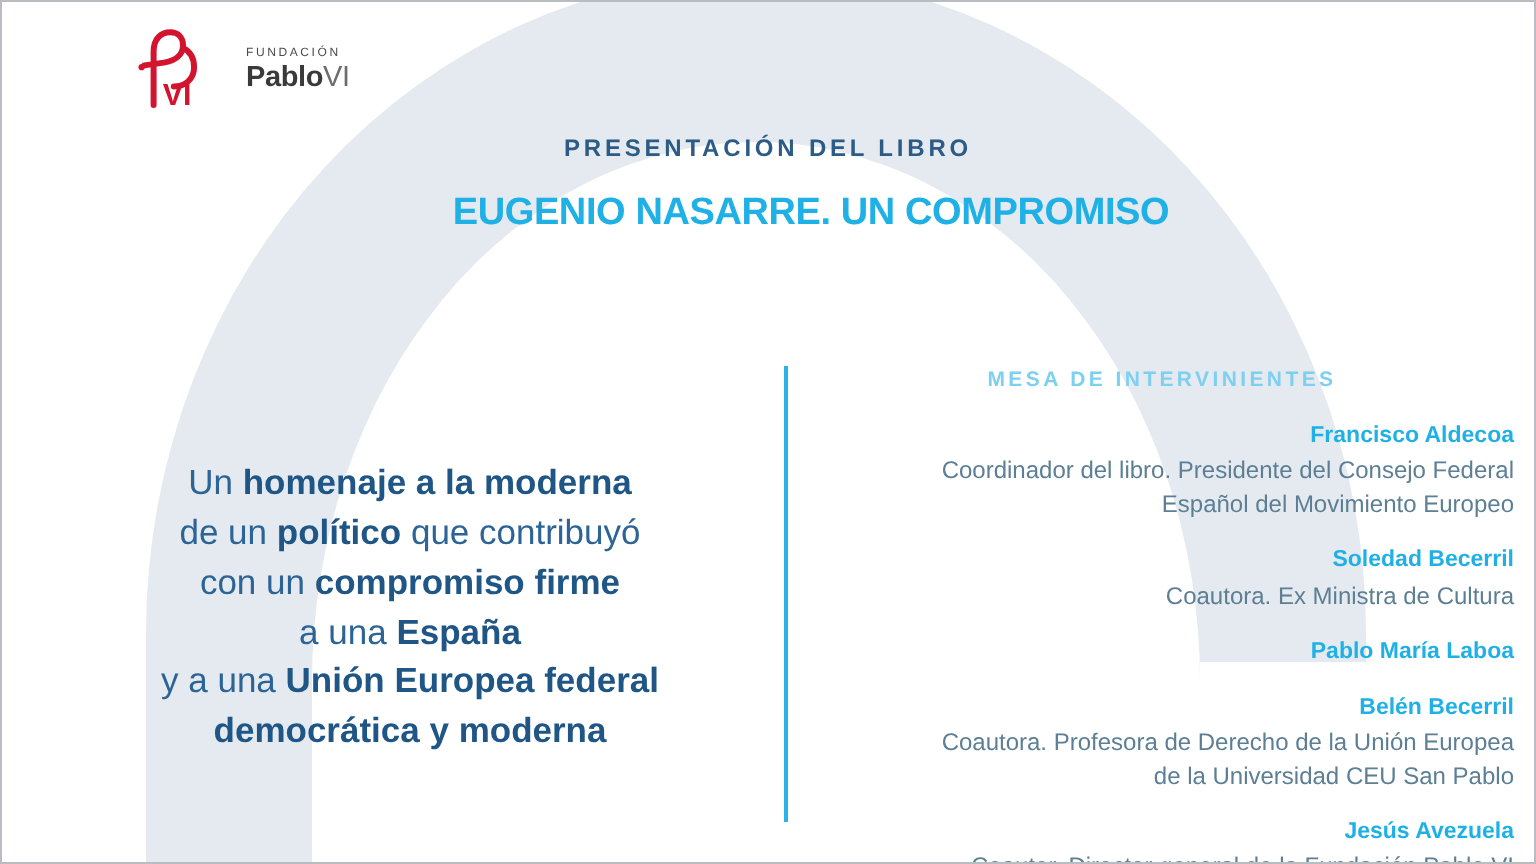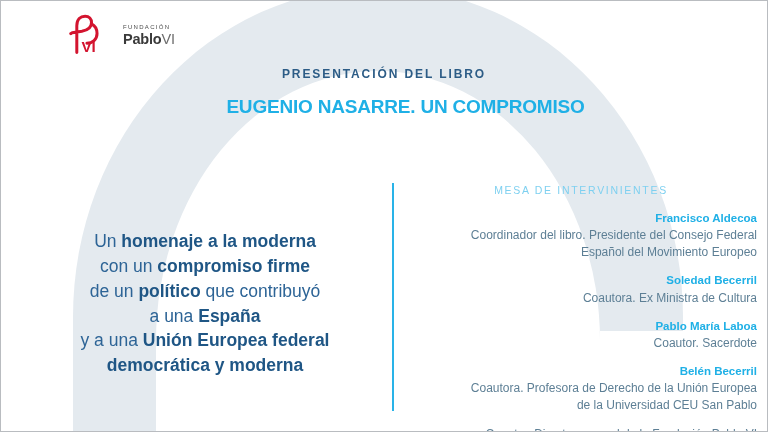--- a/index.html
+++ b/index.html
@@ -142,21 +142,21 @@
     position: absolute;
     left: 404px;
     top: 183px;
     width: 352px;
     text-align: center;
   }
   .panel-head {
     font-size: 10.5px;
     letter-spacing: 1.7px;
     color: #7ed0f0;
-    font-weight: 400;
+    font-weight: 700;
     margin-bottom: 14px;
   }
   .speaker { margin-bottom: 12px; text-align: right; }
   .speaker:last-child { margin-bottom: 0; }
   .speaker-name {
     font-size: 11.5px;
     font-weight: 700;
     color: #1fb0e6;
     line-height: 1.4;
   }
@@ -198,22 +198,22 @@
   <div class="eyebrow">PRESENTACIÓN DEL LIBRO</div>
 
   <div class="title">
     <div>EUGENIO NASARRE. UN COMPROMISO</div>
   </div>
 
   <div class="divider"></div>
 
   <div class="pitch">
     <div><span>Un </span><b>homenaje a la moderna</b><span></span></div>
+    <div><span>de un </span><b>político</b><span> que contribuyó</span></div>
     <div><span>con un </span><b>compromiso firme</b><span></span></div>
-    <div><span>de un </span><b>político</b><span> que contribuyó</span></div>
     <div><span>a una </span><b>España</b><span></span></div>
     <div><span>y a una </span><b>Unión Europea federal</b><span></span></div>
     <div><span></span><b>democrática y moderna</b><span></span></div>
   </div>
 
   <div class="panel">
     <div class="panel-head">MESA DE INTERVINIENTES</div>
 
     <div class="speaker">
       <div class="speaker-name">Francisco Aldecoa</div>
@@ -221,27 +221,27 @@
       <div class="speaker-role">Español del Movimiento Europeo</div>
     </div>
 
     <div class="speaker">
       <div class="speaker-name">Soledad Becerril</div>
       <div class="speaker-role">Coautora. Ex Ministra de Cultura</div>
     </div>
 
     <div class="speaker">
       <div class="speaker-name">Pablo María Laboa</div>
-      <div class="speaker-role">Coautor. Sacerdote</div>
     </div>
 
     <div class="speaker">
       <div class="speaker-name">Belén Becerril</div>
       <div class="speaker-role">Coautora. Profesora de Derecho de la Unión Europea</div>
       <div class="speaker-role">de la Universidad CEU San Pablo</div>
     </div>
 
     <div class="speaker">
+      <div class="speaker-name">Jesús Avezuela</div>
       <div class="speaker-role">Coautor. Director general de la Fundación Pablo VI</div>
     </div>
   </div>
 
 </div>
 
 </body></html>

